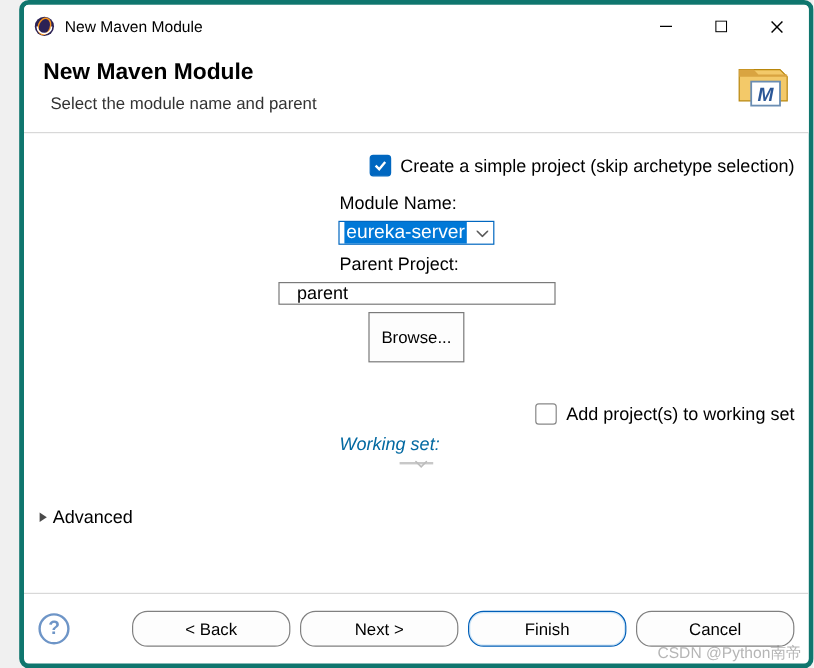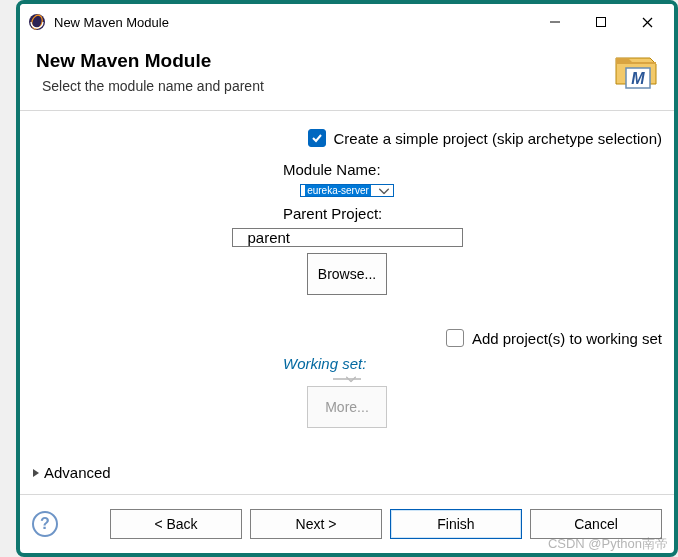--- a/index.html
+++ b/index.html
@@ -107,21 +107,21 @@
     }
     .form-label.disabled { color: #0369a1; font-style: italic; }
     .combo {
       flex: 1;
       height: 26px;
       border: 1px solid #7a7a7a;
       position: relative;
       display: flex;
       align-items: center;
       padding: 0 22px 0 4px;
-      font-size: 10px;
+      font-size: 16px;
       background: #fff;
     }
     .combo.focused { border-color: #0067c0; }
     .combo .selected-val {
       background: #0078d7;
       color: #fff;
       padding: 0 2px;
     }
     .combo .chevron {
       position: absolute;
@@ -178,21 +178,21 @@
       font-size: 16px;
       font-weight: 600;
       cursor: pointer;
       margin-right: auto;
     }
     .nav-btn {
       width: 132px;
       height: 30px;
       border: 1px solid #808080;
       background: #fdfdfd;
-      border-radius: 0;
+      border-radius: 13px;
       font-size: 14px;
       font-family: inherit;
       cursor: pointer;
     }
     .nav-btn.default {
       border: 1px solid #005fb8;
       box-shadow: inset 0 0 0 1px #cde5f8;
     }
     .watermark {
       position: fixed;
@@ -291,21 +291,20 @@
     <div class="form-row" style="margin-top:-6px;">
       <label class="form-label disabled">Working set:</label>
       <div class="combo disabled">
         <span></span>
         <span class="chevron">
           <svg width="10" height="6">
               <path d="M0 0 L5 5 L10 0" fill="none" stroke="#bcbcbc" stroke-width="1.3"></path>
             </svg>
         </span>
       </div>
-      <button class="more-btn disabled">More...</button>
     </div>
 
     <div class="section-gap"></div>
 
     <div class="expander">
       <span>
         <svg width="8" height="10">
             <path d="M1 1 L7 5 L1 9 Z" fill="#4a4a4a"></path>
           </svg>
       </span>

